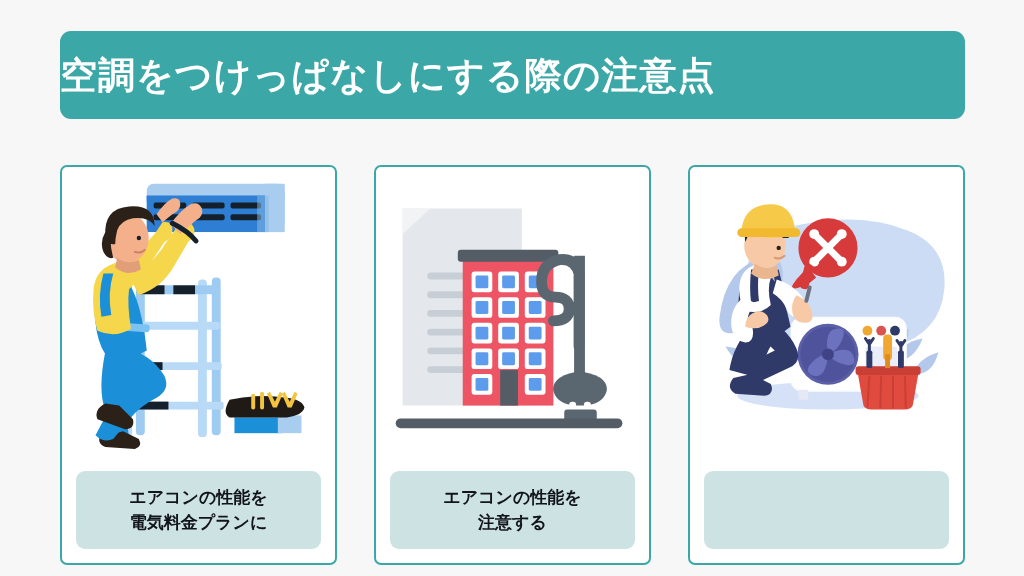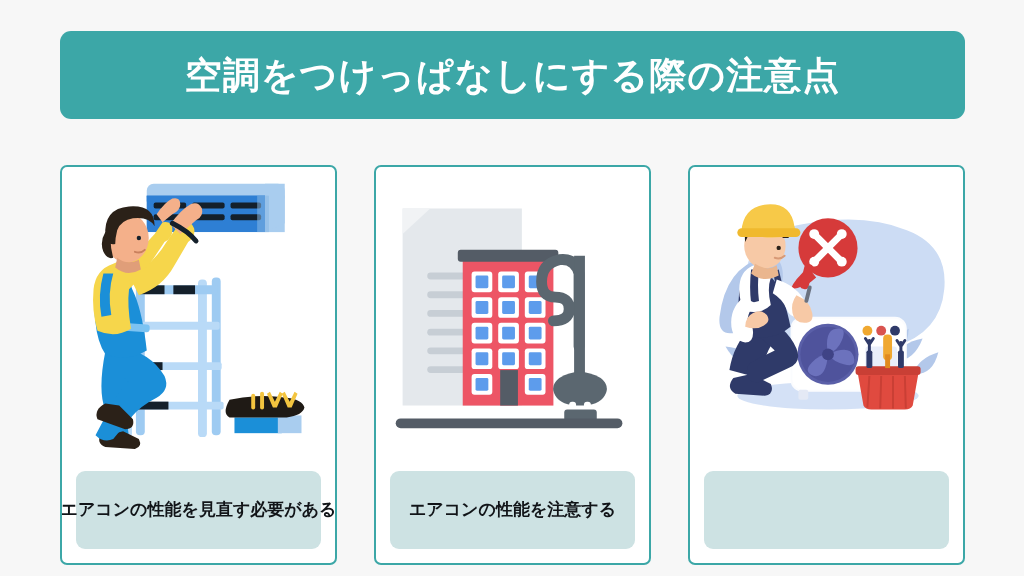--- a/index.html
+++ b/index.html
@@ -20,21 +20,20 @@
   #header-banner {
     position: absolute;
     left: 60px;
     top: 31px;
     width: 905px;
     height: 88px;
     background: #3ca7a7;
     border-radius: 11px;
     display: flex;
     align-items: center;
-    justify-content: center;
   }
   #header-title {
     color: #ffffff;
     font-size: 37px;
     font-weight: bold;
     letter-spacing: 1px;
     white-space: nowrap;
     line-height: 1;
   }
 
@@ -68,21 +67,21 @@
 
   .caption-box {
     position: absolute;
     left: 14px;
     right: 14px;
     bottom: 14px;
     height: 78px;
     background: #cde2e3;
     border-radius: 9px;
     display: flex;
-    flex-direction: row;
+    flex-direction: column;
     align-items: center;
     justify-content: center;
   }
   .caption-line {
     color: #111418;
     font-size: 17px;
     font-weight: bold;
     line-height: 1.5;
     white-space: nowrap;
   }
@@ -170,21 +169,21 @@
             <rect x="192" y="228" width="4" height="16" rx="2"></rect>
             <rect x="201" y="226" width="4" height="18" rx="2"></rect>
             <path d="M211 226 l5 10 l5 -10 l3 2 l-6 14 h-4 l-6 -14 z"></path>
             <path d="M226 226 l5 10 l5 -10 l3 2 l-6 14 h-4 l-6 -14 z"></path>
           </g>
         </g>
       </svg>
     </div>
     <div class="caption-box">
       <div class="caption-line">エアコンの性能を</div>
-      <div class="caption-line">見直す必要がある</div>
+      <div class="caption-line">電気料金プランに</div>
     </div>
   </div>
 
   <div class="card">
     <div class="card-art">
       <svg viewBox="0 0 277 282" xmlns="http://www.w3.org/2000/svg">
 
         <path d="M27 40 L148 40 L148 240 L27 240 Z" fill="#e4e8ec"></path>
         <path d="M27 40 L55 40 L27 66 Z" fill="#f1f3f5"></path>
         <g fill="#c7ced5">

